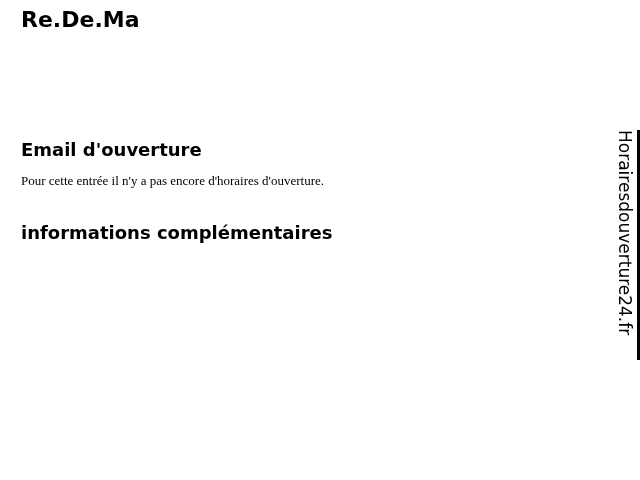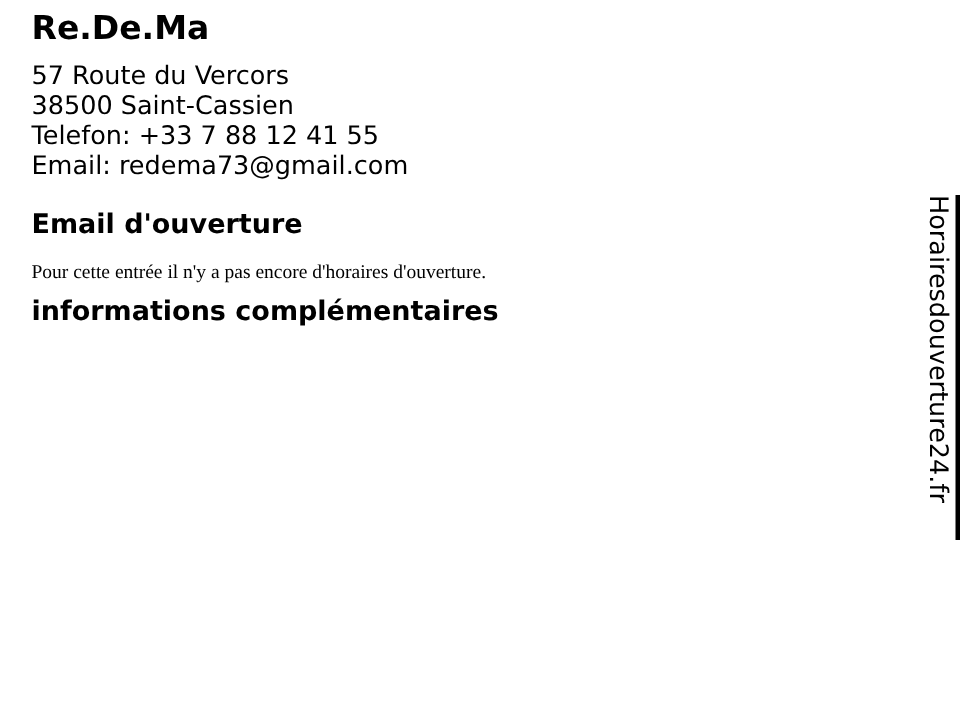--- a/index.html
+++ b/index.html
@@ -37,21 +37,21 @@
   .section-heading {
     position: absolute;
     left: 21px;
     font-size: 18px;
     font-weight: bold;
     line-height: 1;
     margin: 0;
     white-space: nowrap;
   }
   .hours-heading { top: 141px; }
-  .info-heading  { top: 199px; }
+  .info-heading  { top: 224px; }
   .body-text {
     position: absolute;
     left: 21px;
     font-size: 13px;
     line-height: 21px;
     margin: 0;
     white-space: pre-line;
     font-family: Liberation Serif, serif;
   }
   .hours-note { top: 170px; white-space: nowrap; }
@@ -77,26 +77,20 @@
     background: #000000;
   }
 </style>
 </head>
 <body>
 
 <div class="screen">
 
   <h1 class="business-name">Re.De.Ma</h1>
 
-  <div class="address-block">
-    <div>57 Route du Vercors</div>
-    <div>38500 Saint-Cassien</div>
-    <div>Telefon: +33 7 88 12 41 55</div>
-    <div>Email: redema73@gmail.com</div>
-  </div>
 
   <h2 class="section-heading hours-heading">Email d'ouverture</h2>
 
   <p class="body-text hours-note">Pour cette entrée il n'y a pas encore d'horaires d'ouverture.</p>
 
   <h2 class="section-heading info-heading">informations complémentaires</h2>
 
 
   <div class="branding-text">Horairesdouverture24.fr</div>
 

